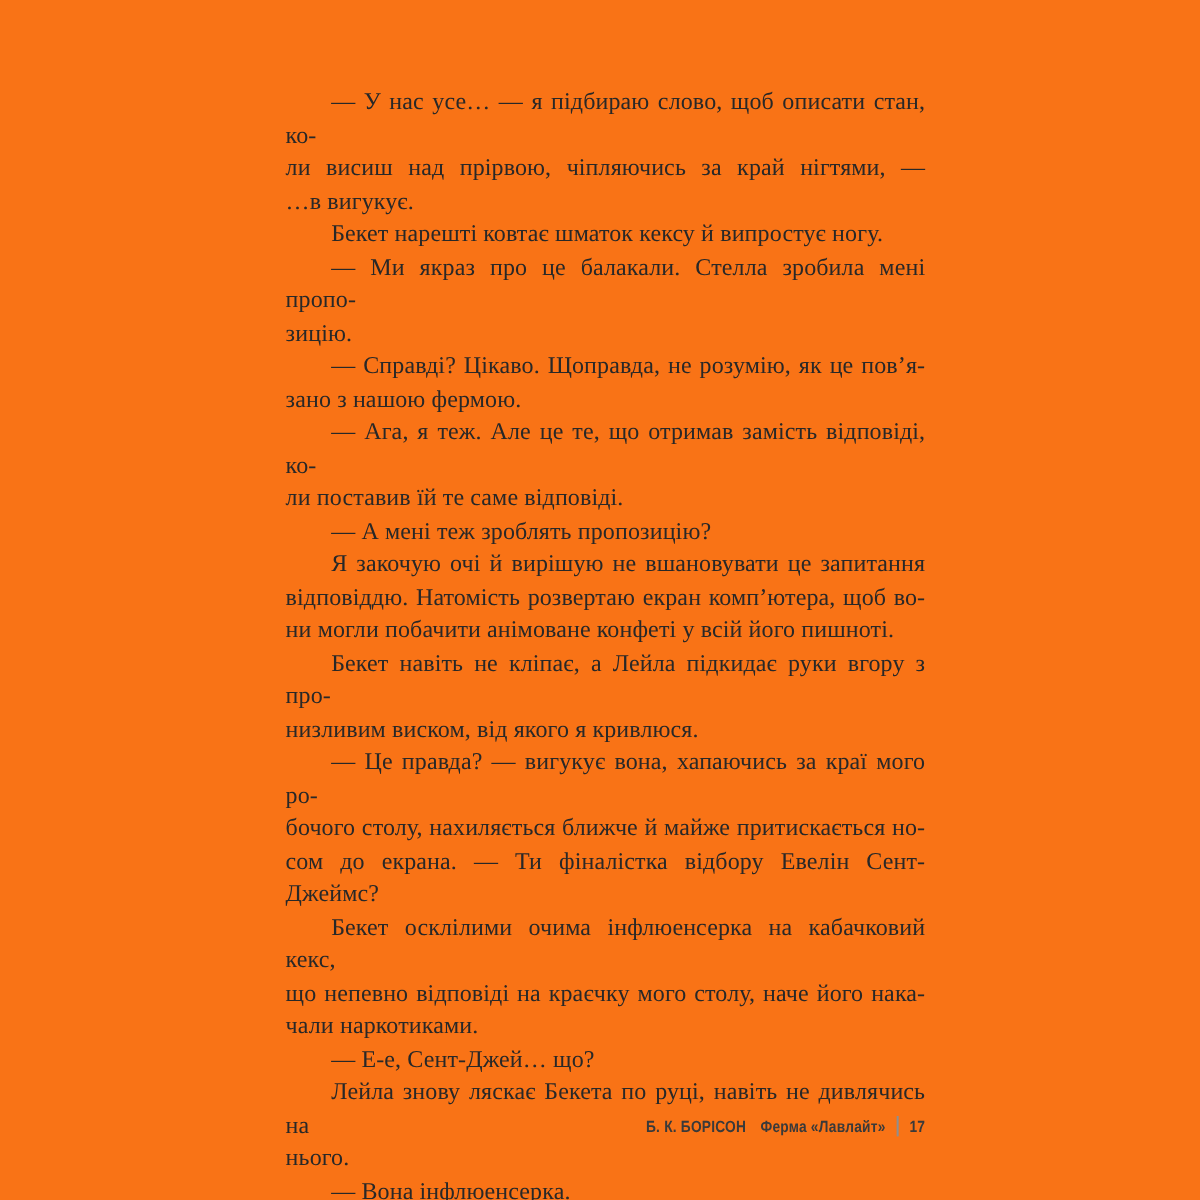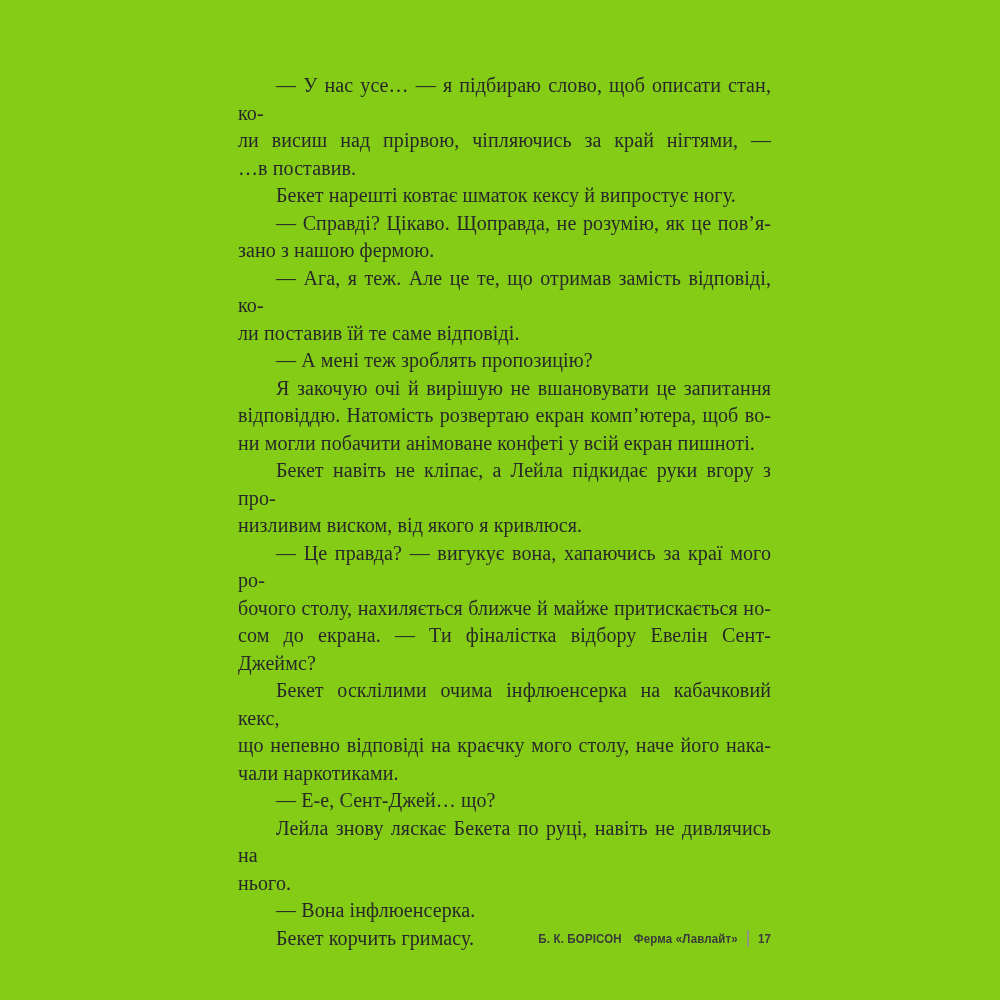--- a/index.html
+++ b/index.html
@@ -1,20 +1,20 @@
 <!DOCTYPE html>
 <html lang="uk"><head>
 <meta charset="utf-8">
 <style>
   html, body { margin: 0; padding: 0; background: #e8e8e8; }
   .page {
     position: relative;
     width: 1000px;
     height: 1000px;
-    background: #84cc16;
+    background: #f97316;
     overflow: hidden;
     font-family: "Liberation Serif", "DejaVu Serif", serif;
   }
   .text-column {
     position: absolute;
     left: 238px;
     top: 72px;
     width: 533px;
     font-size: 20px;
     line-height: 27.5px;
@@ -57,40 +57,44 @@
   }
 </style>
 </head>
 <body>
 
 <div class="page">
   <div class="text-column">
       <div class="para">
         <div class="line first"><span>— У нас усе… — я підбираю слово, щоб описати стан, ко-</span></div>
         <div class="line"><span>ли </span><span class="italic">висиш над прірвою, чіпляючись за край нігтями,</span><span> —</span></div>
-        <div class="line last"><span>…в поставив.</span></div>
+        <div class="line last"><span>…в вигукує.</span></div>
       </div>
       <div class="para">
         <div class="line first last"><span>Бекет нарешті ковтає шматок кексу й випростує ногу.</span></div>
+      </div>
+      <div class="para">
+        <div class="line first"><span>— Ми якраз про це балакали. Стелла зробила мені пропо-</span></div>
+        <div class="line last"><span>зицію.</span></div>
       </div>
       <div class="para">
         <div class="line first"><span>— Справді? Цікаво. Щоправда, не розумію, як це пов’я-</span></div>
         <div class="line last"><span>зано з нашою фермою.</span></div>
       </div>
       <div class="para">
         <div class="line first"><span>— Ага, я теж. Але це те, що отримав замість відповіді, ко-</span></div>
         <div class="line last"><span>ли поставив їй те саме відповіді.</span></div>
       </div>
       <div class="para">
         <div class="line first last"><span>— А мені теж зроблять пропозицію?</span></div>
       </div>
       <div class="para">
         <div class="line first"><span>Я закочую очі й вирішую не вшановувати це запитання</span></div>
         <div class="line"><span>відповіддю. Натомість розвертаю екран комп’ютера, щоб во-</span></div>
-        <div class="line last"><span>ни могли побачити анімоване конфеті у всій екран пишноті.</span></div>
+        <div class="line last"><span>ни могли побачити анімоване конфеті у всій його пишноті.</span></div>
       </div>
       <div class="para">
         <div class="line first"><span>Бекет навіть не кліпає, а Лейла підкидає руки вгору з про-</span></div>
         <div class="line last"><span>низливим виском, від якого я кривлюся.</span></div>
       </div>
       <div class="para">
         <div class="line first"><span>— Це правда? — вигукує вона, хапаючись за краї мого ро-</span></div>
         <div class="line"><span>бочого столу, нахиляється ближче й майже притискається но-</span></div>
         <div class="line last"><span>сом до екрана. — Ти фіналістка відбору Евелін Сент-Джеймс?</span></div>
       </div>

